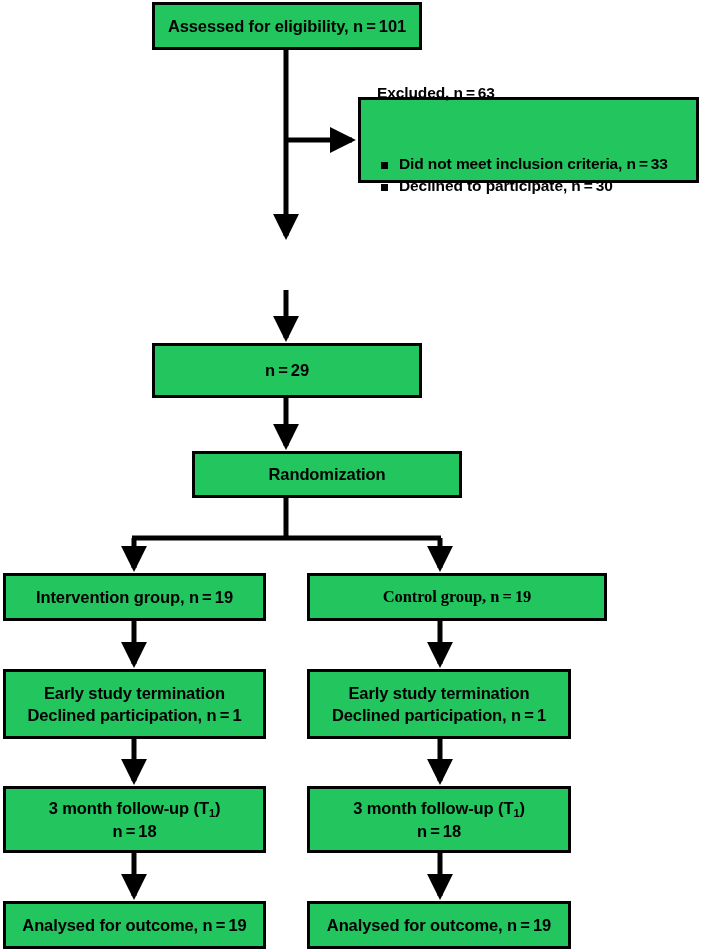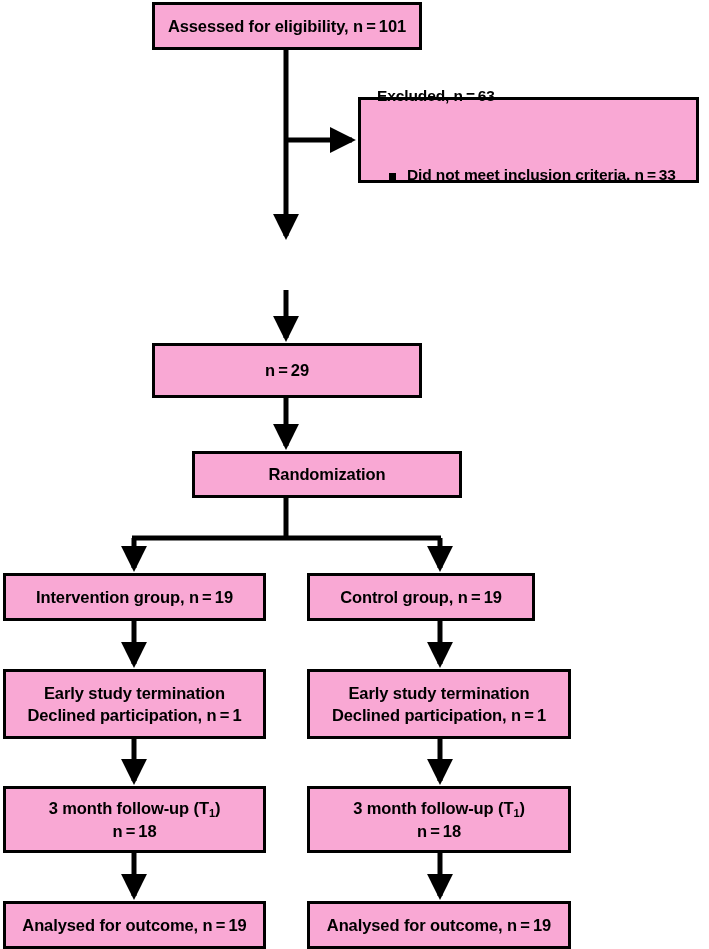--- a/index.html
+++ b/index.html
@@ -15,21 +15,21 @@
     position: relative;
     width: 709px;
     height: 949px;
     background: #ffffff;
     overflow: hidden;
   }
   .node {
     position: absolute;
     box-sizing: border-box;
     border: 3px solid #000000;
-    background: #f9a8d4;
+    background: #22c55e;
     display: flex;
     flex-direction: column;
     align-items: center;
     justify-content: center;
     text-align: center;
     color: #000000;
     font-size: 16.5px;
     font-weight: 700;
     line-height: 1.35;
     letter-spacing: -0.1px;
@@ -38,21 +38,21 @@
   .node.left-align {
     align-items: flex-start;
     text-align: left;
     padding-left: 16px;
   }
   .node .line {
     display: block;
     white-space: nowrap;
   }
   .bullet-list {
-    margin: 8px;
+    margin: 0;
     padding: 0;
     list-style: none;
   }
   .bullet-list li {
     position: relative;
     padding-left: 22px;
     white-space: nowrap;
     margin-top: 2px;
   }
   .bullet-list li::before {
@@ -78,21 +78,21 @@
     height: 949px;
     pointer-events: none;
   }
   
   #n-assessed      { left:152px; top:2px;   width:270px; height:48px; }
   #n-excluded      { left:358px; top:97px;  width:341px; height:86px; font-size:15.5px;gap:48px; }
   #n-agreed        { left:152px; top:241px; width:270px; height:49px; }
   #n-baseline      { left:152px; top:343px; width:270px; height:55px; }
   #n-random        { left:152px; top:451px; width:270px; height:47px;margin-left:40px; }
   #n-grp-int       { left:3px;   top:573px; width:263px; height:48px; }
-  #n-grp-ctl       { left:307px; top:573px; width:228px; height:48px; }
+  #n-grp-ctl       { left:307px; top:573px; width:300px; height:48px;font-family:Liberation Serif, serif; }
   #n-term-int      { left:3px;   top:669px; width:263px; height:70px; }
   #n-term-ctl      { left:307px; top:669px; width:264px; height:70px; }
   #n-fu-int        { left:3px;   top:786px; width:263px; height:67px; }
   #n-fu-ctl        { left:307px; top:786px; width:264px; height:67px; }
   #n-an-int        { left:3px;   top:901px; width:263px; height:48px; }
   #n-an-ctl        { left:307px; top:901px; width:264px; height:48px; }
 </style>
 </head>
 <body>
 
@@ -133,20 +133,23 @@
   <div class="node" id="n-assessed">
     <span class="line">Assessed for eligibility, n = 101</span>
   </div>
 
   <div class="node left-align" id="n-excluded">
     <span class="line">Excluded, n = 63</span>
     <ul class="bullet-list">
       <li>
         <span>Did not meet inclusion criteria, n = 33</span>
       </li>
+      <li>
+        <span>Declined to participate, n = 30</span>
+      </li>
     </ul>
   </div>
 
 
   <div class="node" id="n-baseline">
     <span class="line">n = 29</span>
   </div>
 
   <div class="node" id="n-random">
     <span class="line">Randomization</span>

